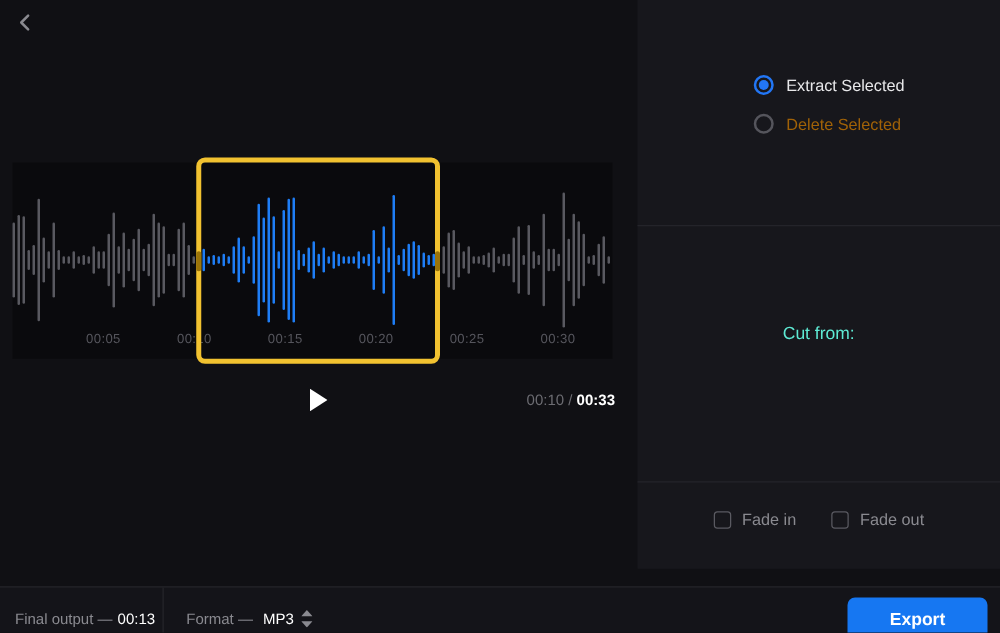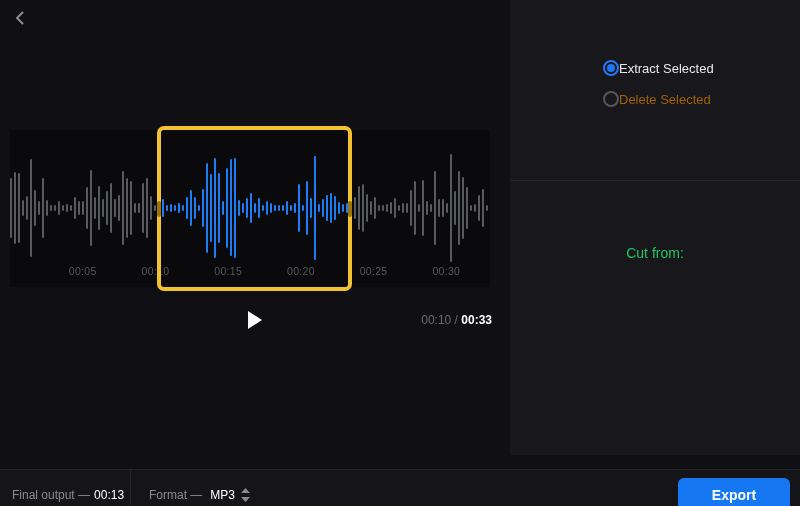--- a/index.html
+++ b/index.html
@@ -31,29 +31,29 @@
               display:flex; align-items:center; justify-content:center; }
   .time-display { position:absolute; right:18px; top:313px; font-size:12px; color:#6c6c72; }
   .time-display .total { color:#ffffff; font-weight:700; }
   
   .sidebar { position:absolute; left:510px; top:0; width:290px; height:455px; background:#17171c; }
   .sec { position:relative; width:100%; }
   .sec1 { height:180px; }
   .sec2 { height:205px; border-top:1px solid #24242a; }
   .sec3 { height:70px;  border-top:1px solid #24242a; }
   .radio-group { position:absolute; left:93px; top:60px; display:flex; flex-direction:column; gap:15px; }
-  .radio-row { display:flex; align-items:center; cursor:pointer; }
+  .radio-row { display:flex; align-items:center; gap:10px; cursor:pointer; }
   .radio { width:16px; height:16px; border-radius:50%; border:2px solid #55555c; position:relative; flex:0 0 auto; }
   .radio.on { border-color:#2276f5; }
   .radio.on::after { content:""; position:absolute; left:50%; top:50%; transform:translate(-50%,-50%);
                      width:8px; height:8px; border-radius:50%; background:#2276f5; }
   .radio-label { font-size:13px; color:#a16207; }
   .radio-row.on .radio-label { color:#e8e8ea; }
-  .cut-title { position:absolute; top:64px; width:100%; text-align:center;
-               font-size:14px; color:#22c55e; }
+  .cut-title { position:absolute; top:77px; width:100%; text-align:center;
+               font-size:14px; color:#5eead4; }
   .cut-row { position:absolute; top:100px; width:100%; display:flex; justify-content:center;
              align-items:center; gap:10px; }
   .cut-input { width:96px; height:31px; background:#0f0f13; border:1px solid #2b2b31;
                border-radius:8px; color:#ffffff; font-size:13px; text-align:center;
                font-family:"Liberation Sans", sans-serif; }
   .to-word { font-size:13px; color:#8a8a90; }
   .fade-row { position:absolute; top:22px; width:100%; display:flex; justify-content:center;
               align-items:center; gap:28px; }
   .check-row { display:flex; align-items:center; gap:9px; cursor:pointer; }
   .checkbox { width:14px; height:14px; border:1.5px solid #5a5a61; border-radius:3px; background:transparent; }
@@ -242,20 +242,32 @@
         <span class="radio"></span>
         <span class="radio-label">Delete Selected</span>
       </div>
     </div>
   </div>
 
   <div class="sec sec2">
     <div class="cut-title">Cut from:</div>
   </div>
 
+  <div class="sec sec3">
+    <div class="fade-row">
+      <div class="check-row">
+        <span class="checkbox"></span>
+        <span class="check-label">Fade in</span>
+      </div>
+      <div class="check-row">
+        <span class="checkbox"></span>
+        <span class="check-label">Fade out</span>
+      </div>
+    </div>
+  </div>
 
 </div>
 
 <div class="bottombar">
   <div class="final-group"><span>Final output —</span><span class="val">00:13</span></div>
   <div class="vdiv"></div>
   <div class="format-group">
     <span>Format —</span>
     <span class="val">MP3</span>
     <svg width="9" height="14" viewBox="0 0 9 14">

